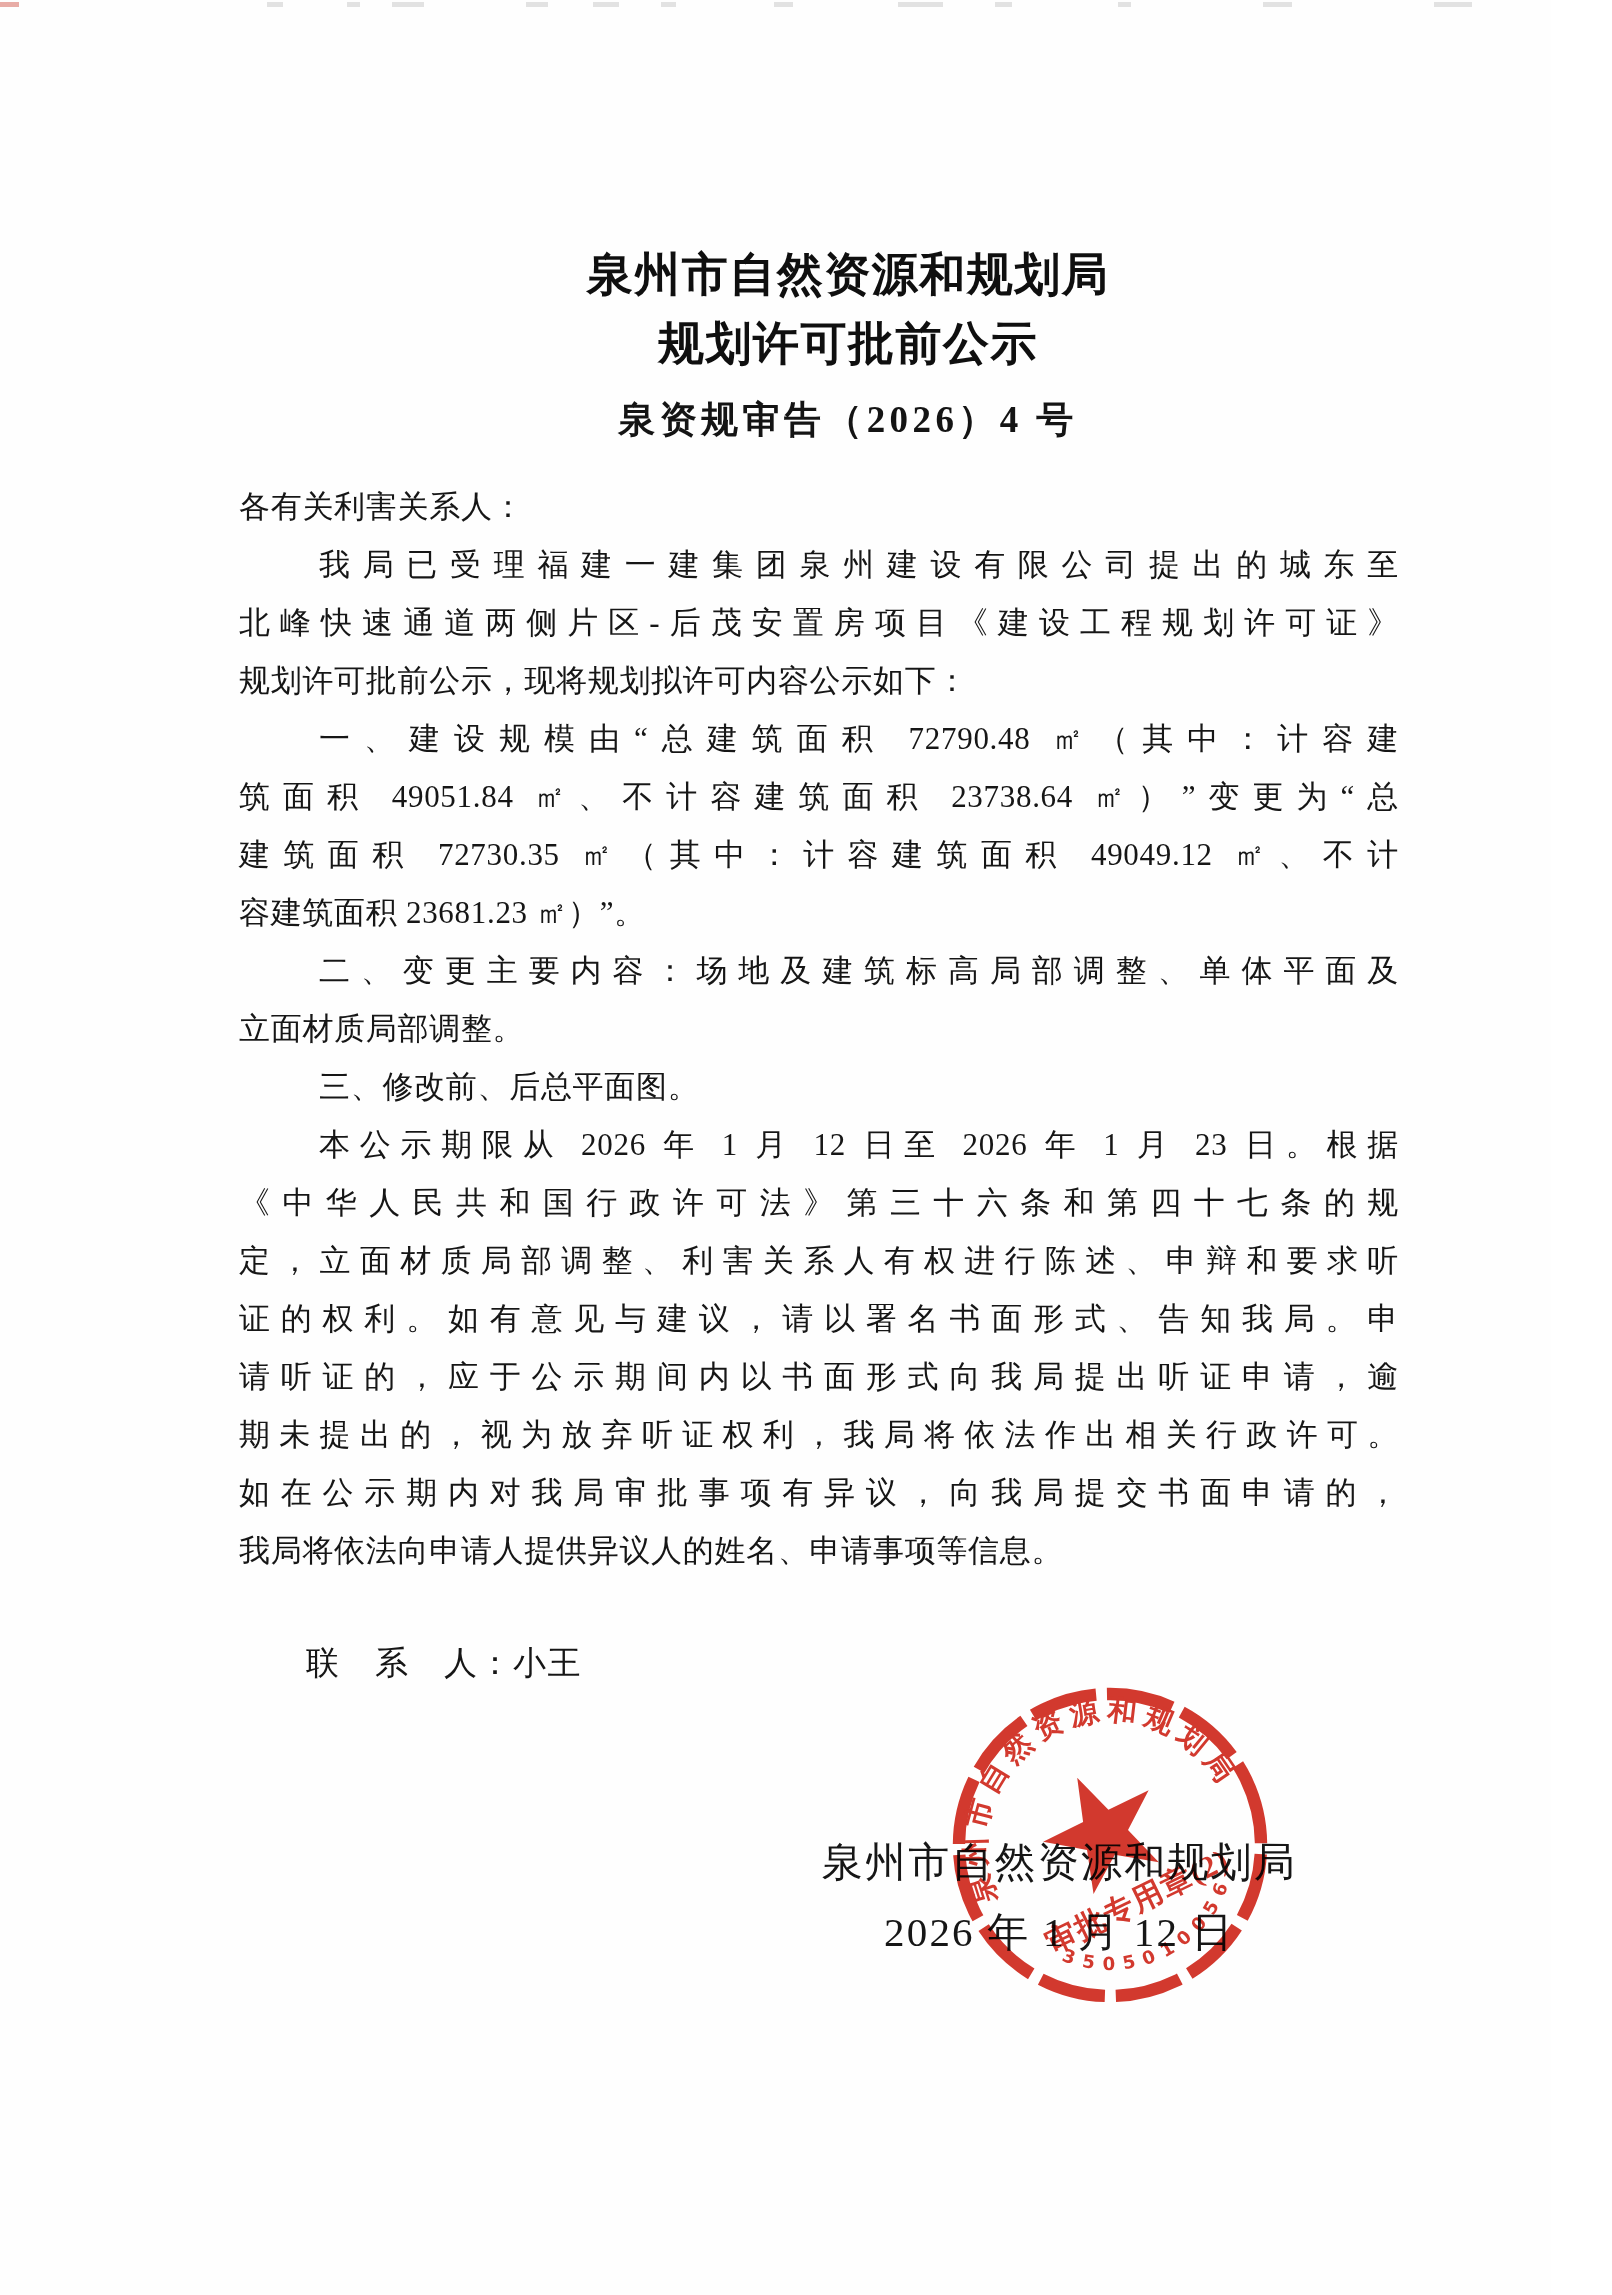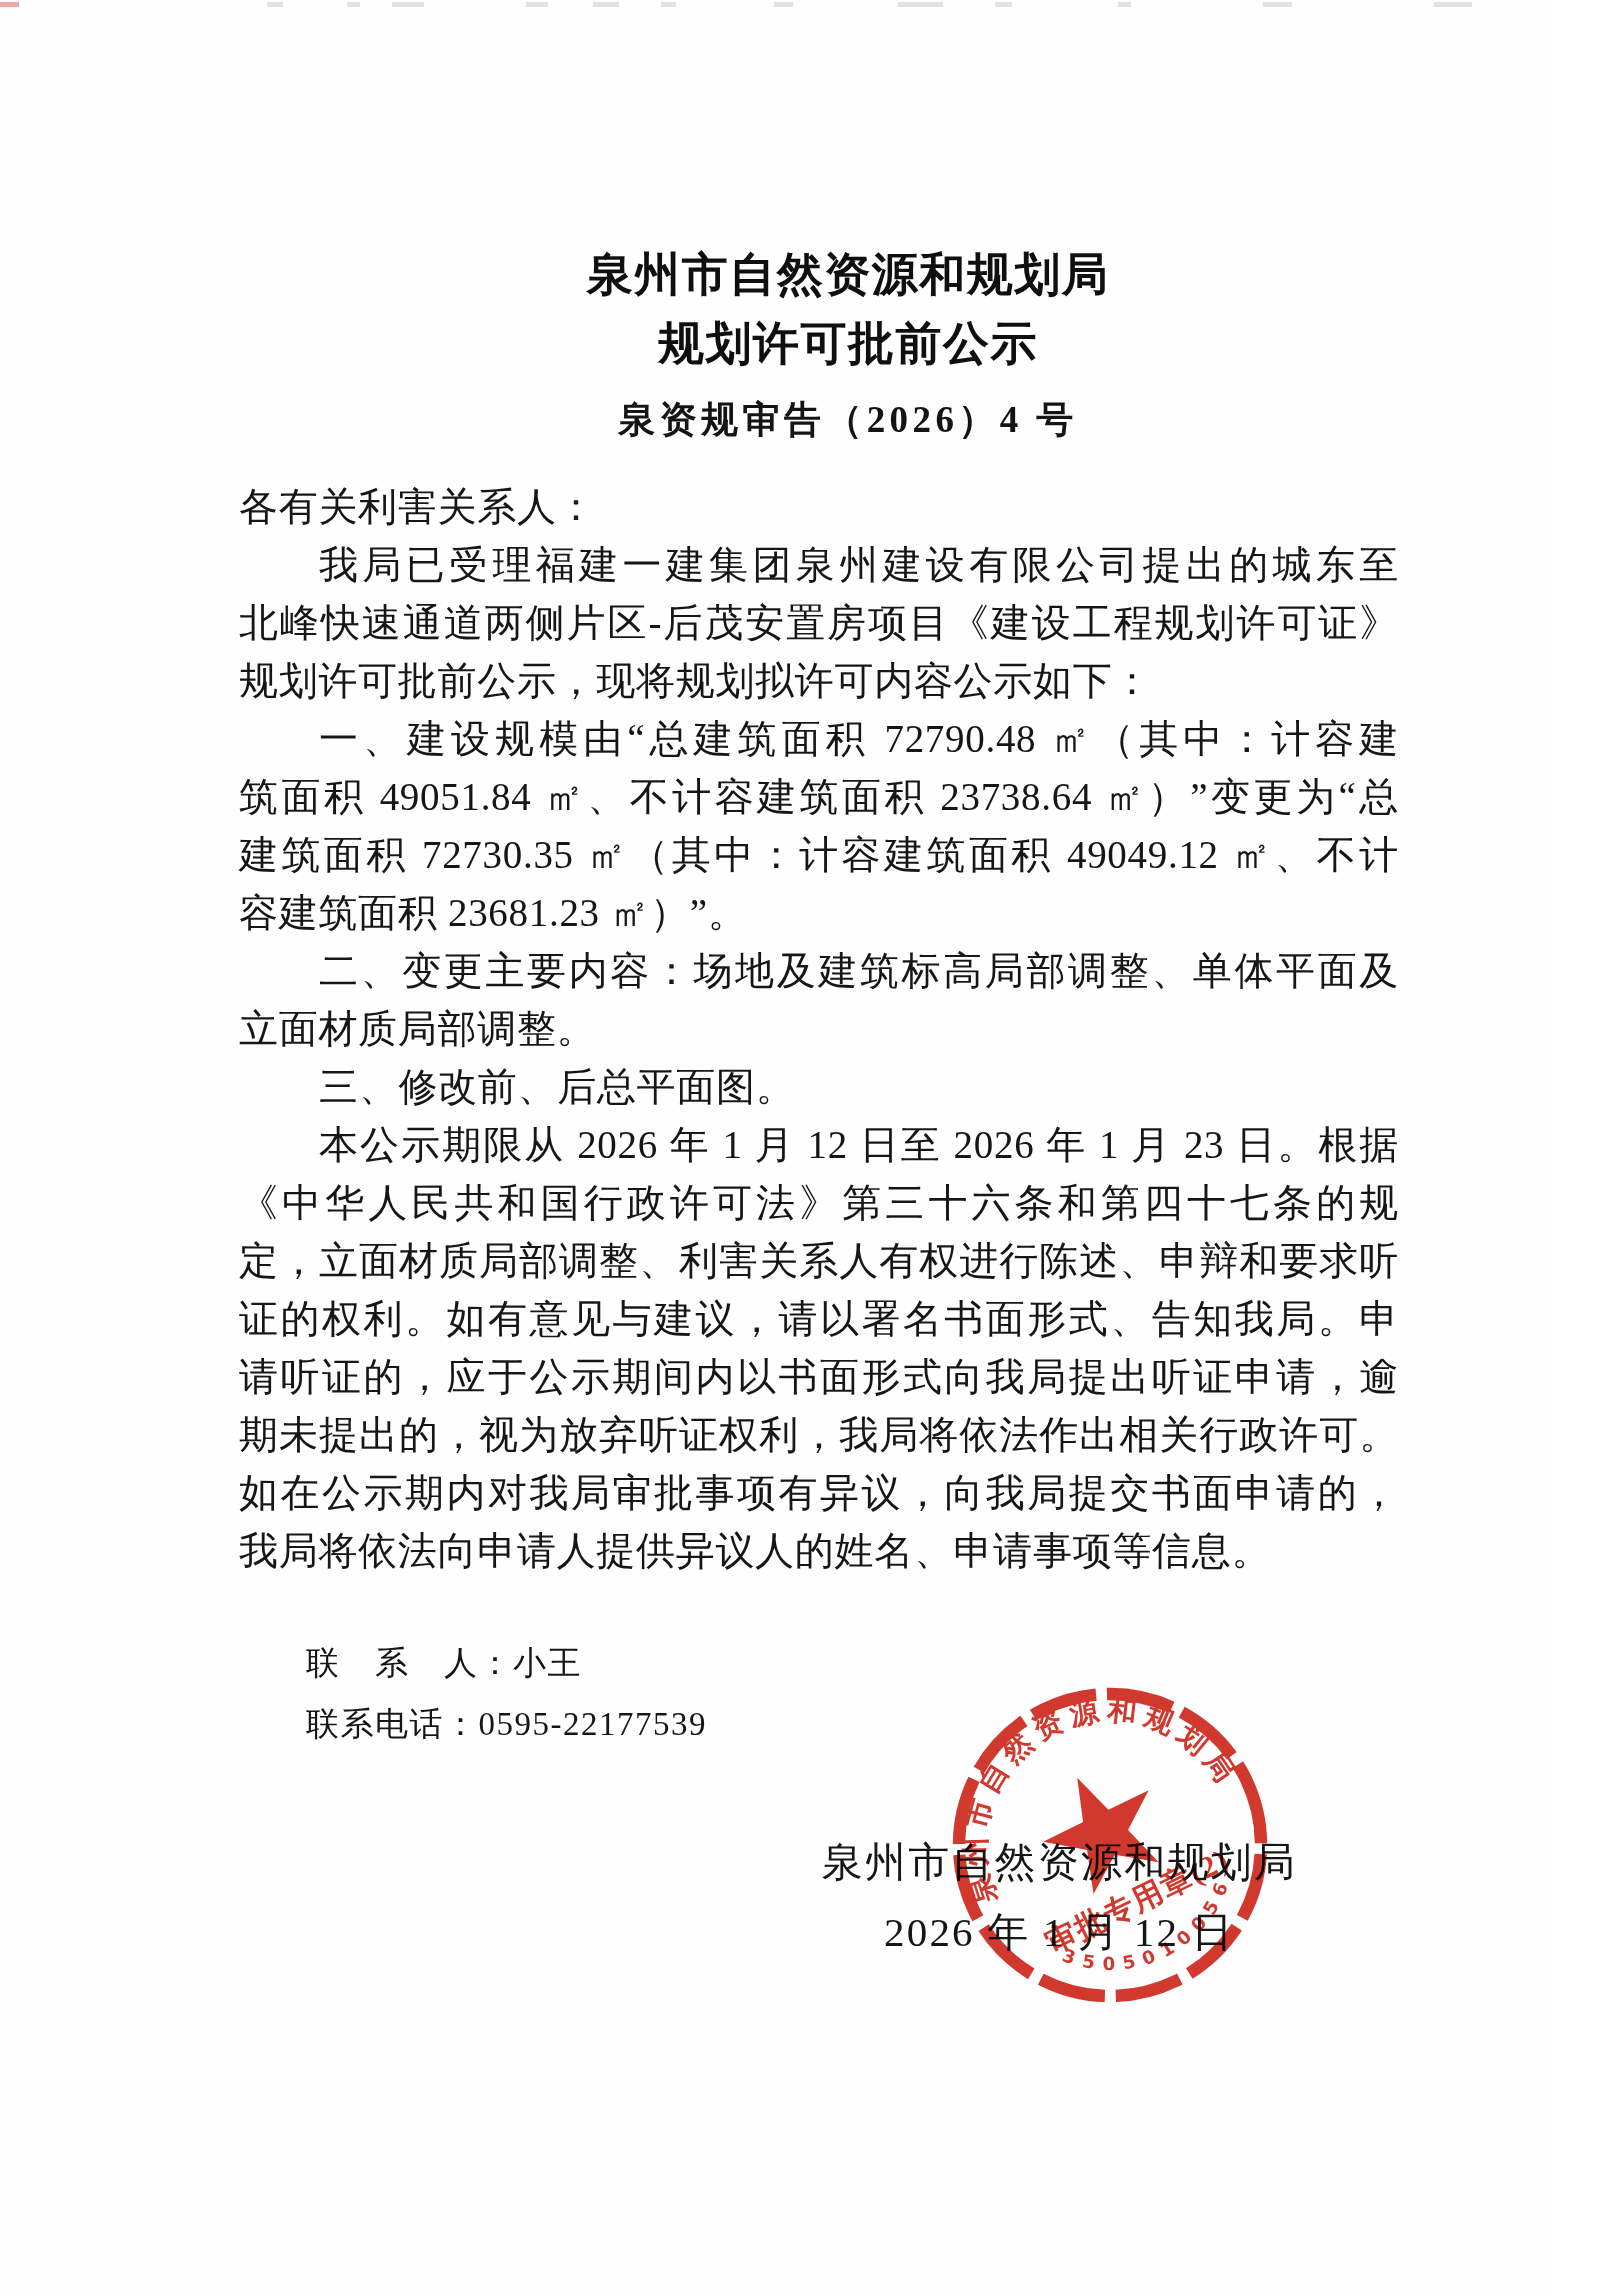--- a/index.html
+++ b/index.html
@@ -44,21 +44,21 @@
     letter-spacing: 4.4px;
     color: #141414;
     white-space: nowrap;
   }
 
   .body-block {
     position: absolute;
     top: 478px;
     left: 239px;
     width: 1160px;
-    font-size: 39px;
+    font-size: 31px;
     line-height: 58px;
     color: #161616;
   }
   .bline { height: 58px; letter-spacing: 0.7px; }
   .bline.indent { padding-left: 80px; }
   .bline.fill { text-align: justify; text-align-last: justify; }
 
   .contact {
     position: absolute;
     top: 1633px;
@@ -138,21 +138,20 @@
     <div class="bline fill">定，立面材质局部调整、利害关系人有权进行陈述、申辩和要求听</div>
     <div class="bline fill">证的权利。如有意见与建议，请以署名书面形式、告知我局。申</div>
     <div class="bline fill">请听证的，应于公示期间内以书面形式向我局提出听证申请，逾</div>
     <div class="bline fill">期未提出的，视为放弃听证权利，我局将依法作出相关行政许可。</div>
     <div class="bline fill">如在公示期内对我局审批事项有异议，向我局提交书面申请的，</div>
     <div class="bline">我局将依法向申请人提供异议人的姓名、申请事项等信息。</div>
   </div>
 
   <div class="contact">
     <div>联　系　人：小王</div>
-    <div>联系电话：0595-22177539</div>
   </div>
 
   <div class="signature">
     <div>泉州市自然资源和规划局</div>
     <div>2026 年 1 月 12 日</div>
   </div>
 
   <svg class="seal" viewBox="0 0 460 460" xmlns="http://www.w3.org/2000/svg">
     <g transform="rotate(-26 230 230)" fill="#d0281c">
       <circle class="ring" cx="230" cy="230" r="208" stroke="#d0281c" stroke-width="17" stroke-dasharray="92 15"></circle>

